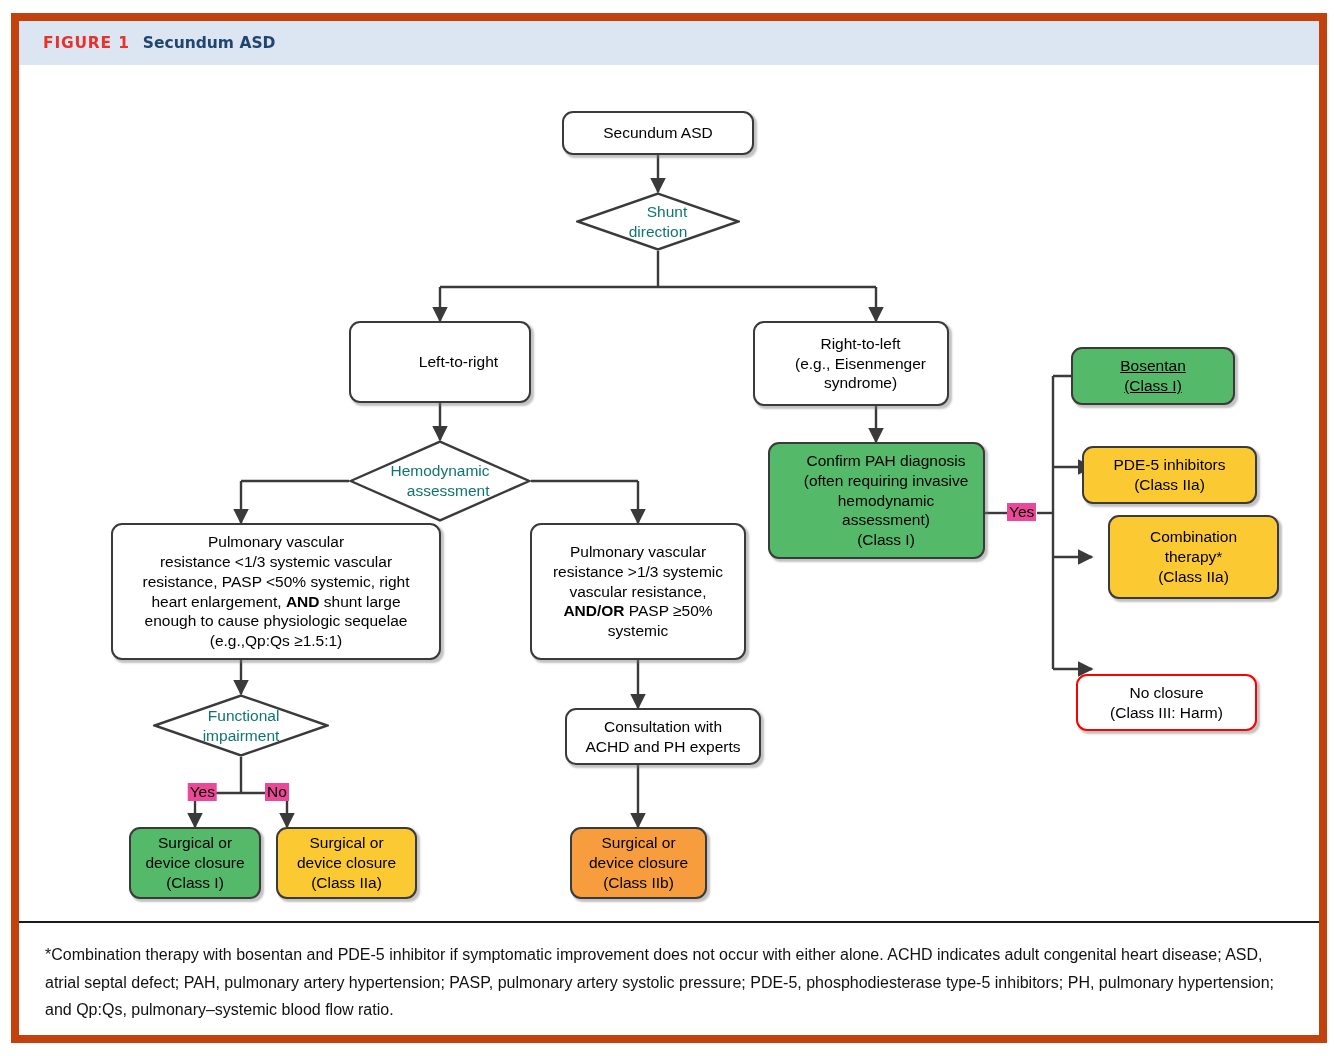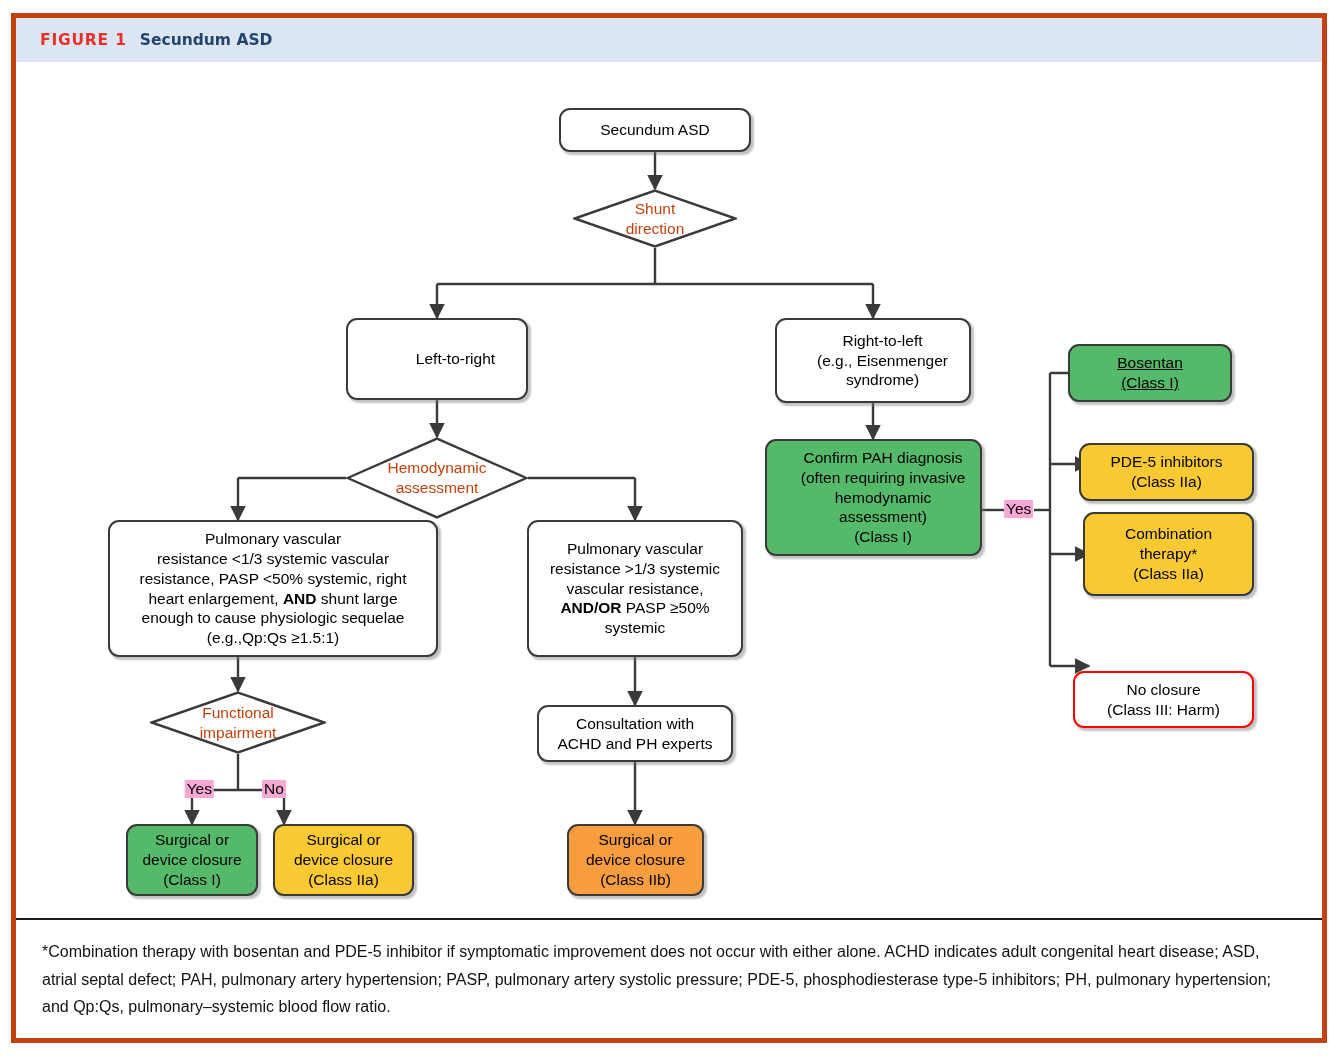--- a/index.html
+++ b/index.html
@@ -18,21 +18,21 @@
     background: #ffffff;
     overflow: hidden;
   }
   .outer-frame {
     position: absolute;
     left: 11px;
     top: 13px;
     width: 1316px;
     height: 1030px;
     box-sizing: border-box;
-    border: 5px solid #c2410c;
+    border: 8px solid #c2410c;
     background: #ffffff;
   }
   
   .fig-header {
     position: absolute;
     left: 0;
     top: 0;
     width: 100%;
     height: 44px;
     background: #dbe6f2;
@@ -101,32 +101,32 @@
   }
   .diamond-wrap .dtext {
     position: absolute;
     left: 0;
     top: 0;
     width: 100%;
     height: 100%;
     display: flex;
     align-items: center;
     justify-content: center;
-    text-align: center;
+    text-align: right;
     font-size: 15.5px;
     line-height: 1.28;
-    color: #c2410c;
+    color: #0f766e;
     pointer-events: none;
   }
   
   .edge-label {
     position: absolute;
     font-size: 15.5px;
     color: #000;
-    background: #f9a8d4;
+    background: #ec4899;
     padding: 0 2px;
     white-space: nowrap;
   }
   
   .footer-divider {
     position: absolute;
     left: 0;
     top: 900px;
     width: 100%;
     height: 0;
@@ -214,21 +214,21 @@
         <svg width="164" height="59" viewBox="0 0 164 59">
           <polygon points="82,1.6 162.4,29.5 82,57.4 1.6,29.5" fill="#ffffff" stroke="#3a3a3a" stroke-width="2.4"></polygon>
         </svg>
         <span class="dtext">Shunt<br>direction</span>
       </div>
 
       <div class="node" style="left:330px; top:256px; width:182px; height:82px;padding-left:43px;">
         <span class="node-text">Left-to-right</span>
       </div>
 
-      <div class="node" style="left:759px; top:256px; width:196px; height:85px;padding-left:25px;">
+      <div class="node" style="left:734px; top:256px; width:196px; height:85px;padding-left:25px;">
         <span class="node-text">Right-to-left<br>(e.g., Eisenmenger<br>syndrome)</span>
       </div>
 
       <div class="diamond-wrap" style="left:330px; top:375px; width:182px; height:82px;">
         <svg width="182" height="82" viewBox="0 0 182 82">
           <polygon points="91,1.6 180.4,41 91,80.4 1.6,41" fill="#ffffff" stroke="#3a3a3a" stroke-width="2.4"></polygon>
         </svg>
         <span class="dtext">Hemodynamic<br>assessment</span>
       </div>
 
@@ -251,21 +251,21 @@
       <div class="edge-label" style="left:246px; top:718px;">No</div>
 
       <div class="node green" style="left:110px; top:762px; width:132px; height:72px;">
         <span class="node-text">Surgical or<br>device closure<br>(Class I)</span>
       </div>
 
       <div class="node yellow" style="left:257px; top:762px; width:141px; height:72px;">
         <span class="node-text">Surgical or<br>device closure<br>(Class IIa)</span>
       </div>
 
-      <div class="node" style="left:521px; top:643px; width:196px; height:57px;">
+      <div class="node" style="left:546px; top:643px; width:196px; height:57px;">
         <span class="node-text">Consultation with<br>ACHD and PH experts</span>
       </div>
 
       <div class="node orange" style="left:551px; top:762px; width:137px; height:72px;">
         <span class="node-text">Surgical or<br>device closure<br>(Class IIb)</span>
       </div>
 
       <div class="node green" style="left:749px; top:377px; width:217px; height:117px;padding-left:25px;">
         <span class="node-text">Confirm PAH diagnosis<br>(often requiring invasive<br>hemodynamic<br>assessment)<br>(Class I)</span>
       </div>
@@ -273,21 +273,21 @@
       <div class="edge-label" style="left:988px; top:438px;">Yes</div>
 
       <div class="node green" style="left:1052px; top:282px; width:164px; height:58px;text-decoration:underline;">
         <span class="node-text">Bosentan<br>(Class I)</span>
       </div>
 
       <div class="node yellow" style="left:1063px; top:373px; width:175px; height:58px;margin-top:8px;">
         <span class="node-text">PDE-5 inhibitors<br>(Class IIa)</span>
       </div>
 
-      <div class="node yellow" style="left:1067px; top:450px; width:171px; height:84px;align-items:center;">
+      <div class="node yellow" style="left:1089px; top:450px; width:171px; height:84px;align-items:center;">
         <span class="node-text">Combination<br>therapy*<br>(Class IIa)</span>
       </div>
 
       <div class="node redborder" style="left:1057px; top:576px; width:181px; height:57px;">
         <span class="node-text">No closure<br>(Class III: Harm)</span>
       </div>
 
     </div>
 
     <div class="footer-divider"></div>

